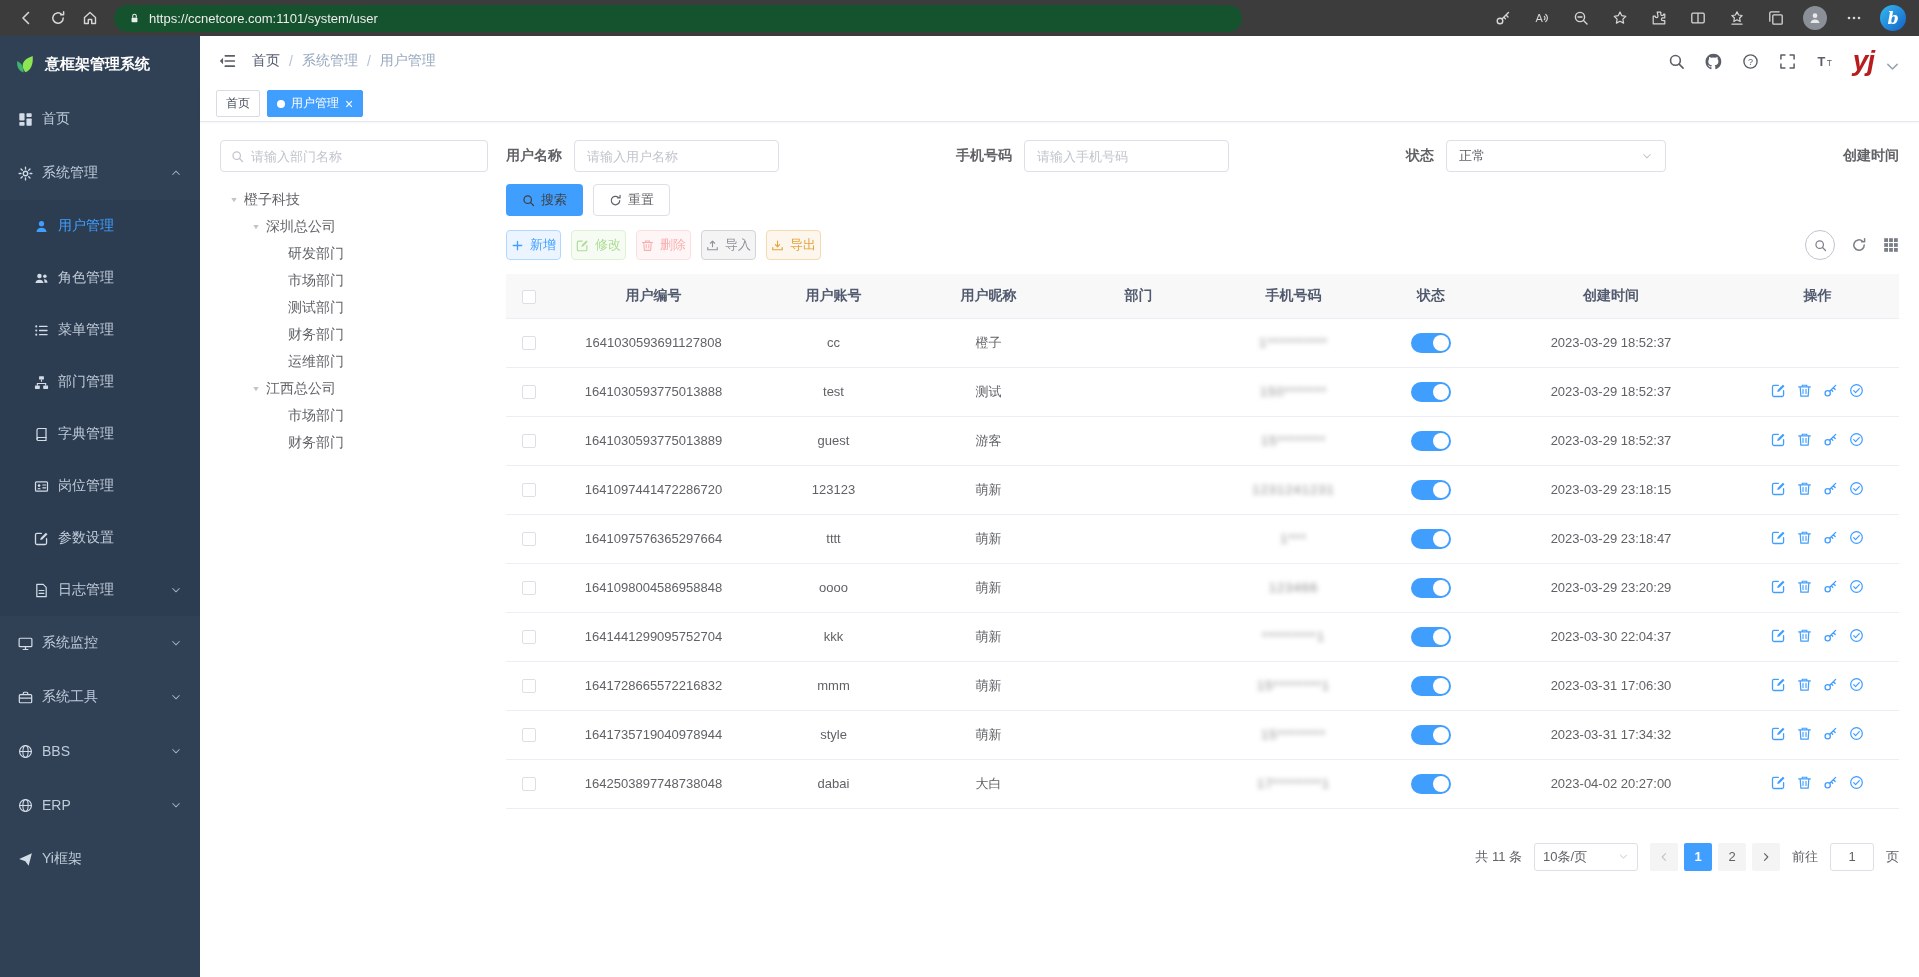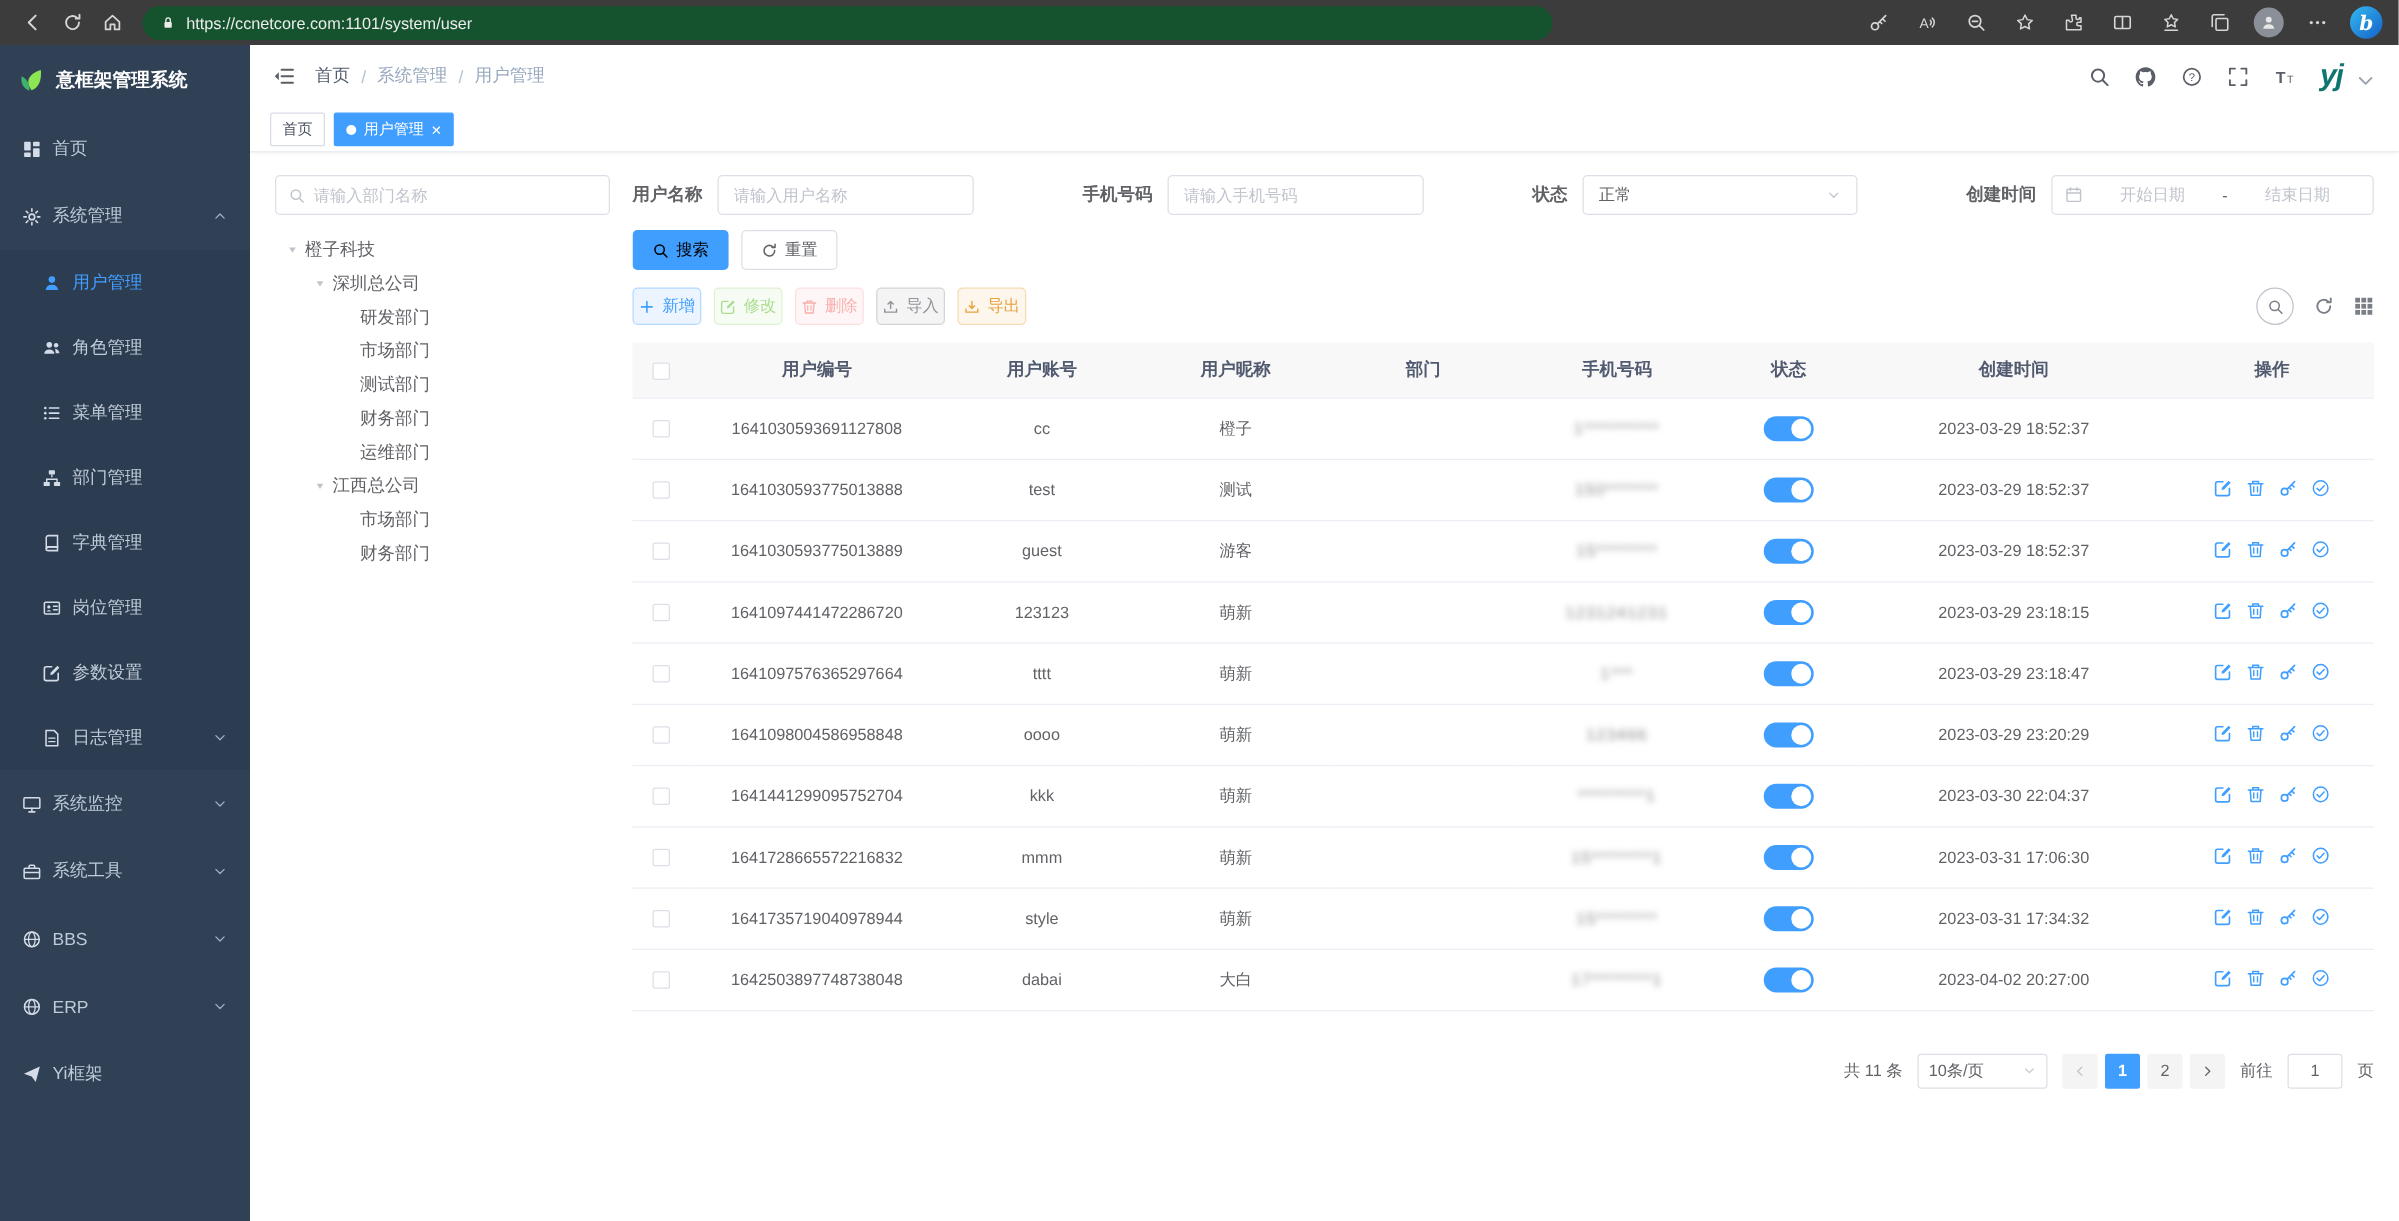--- a/index.html
+++ b/index.html
@@ -38,21 +38,21 @@
   .topbar{height:50px;display:flex;align-items:center;padding:0 18px;background:#fff}
   .hamburger{color:#5a5e66;margin-right:16px;cursor:pointer}
   .hamburger svg{width:18px;height:18px}
   .breadcrumb{display:flex;align-items:center;gap:9px;font-size:14px}
   .crumb{color:#97a8be;cursor:pointer}
   .crumb.first{color:#515a6e}
   .crumb-sep{color:#b6c2d2}
   .topbar-right{margin-left:auto;display:flex;align-items:center;gap:20px;color:#5a5e66}
   .topbar-right .icon{cursor:pointer}
   .topbar-right .icon svg{width:17px;height:17px}
-  .yj-logo{color:#0f766e;font-weight:bold;font-style:italic;font-size:24px;letter-spacing:-1px;line-height:1;cursor:pointer}
+  .yj-logo{color:#b91c1c;font-weight:bold;font-style:italic;font-size:28px;letter-spacing:-1px;line-height:1;cursor:pointer}
   .yj-caret{color:#9aa3ad;align-self:flex-end;margin-left:-10px;cursor:pointer}
   .yj-caret svg{width:11px;height:11px}
 
   .tags-bar{height:36px;display:flex;align-items:center;gap:7px;padding:0 16px;border-bottom:1px solid #e4e7ed;box-shadow:0 1px 3px rgba(0,0,0,.04)}
   .tag{height:27px;display:inline-flex;align-items:center;gap:6px;padding:0 9px;border:1px solid #d8dce5;background:#fff;color:#495060;font-size:12px;cursor:pointer;border-radius:2px}
   .tag.active{background:#409eff;border-color:#409eff;color:#fff}
   .tag .dot{width:8px;height:8px;border-radius:50%;background:#fff;display:inline-block}
   .tag .close{font-size:14px;line-height:1}
 
   
@@ -80,21 +80,21 @@
   .select-box .icon svg{width:12px;height:12px}
   .date-range{width:258px;height:32px;border:1px solid #dcdfe6;border-radius:4px;display:flex;align-items:center;gap:6px;padding:0 10px;font-size:13px;background:#fff;cursor:pointer}
   .date-range .icon{color:#c0c4cc}
   .date-range .icon svg{width:14px;height:14px}
   .date-range .ph{color:#c0c4cc;flex:1;text-align:center;white-space:nowrap}
   .date-range .sep{color:#606266}
 
   .btn-row{margin-top:12px;display:flex;gap:10px}
   .btn{height:32px;border-radius:4px;display:inline-flex;align-items:center;gap:6px;padding:0 15px;font-size:13px;cursor:pointer;border:1px solid transparent;font-family:inherit;white-space:nowrap}
   .btn svg{width:13px;height:13px}
-  .btn-primary{background:#409eff;color:#000000}
+  .btn-primary{background:#409eff;color:#404040}
   .btn-default{background:#fff;border-color:#dcdfe6;color:#606266}
   .action-row{margin-top:14px;display:flex;gap:10px;align-items:center}
   .action-row .btn{height:30px;padding:0 4px}
   .btn-plain-primary{background:#ecf5ff;color:#409eff;border-color:#b3d8ff}
   .btn-plain-success{background:#f0f9eb;color:#67c23a;border-color:#c2e7b0}
   .btn-plain-danger{background:#fef0f0;color:#f56c6c;border-color:#fbc4c4}
   .btn-plain-info{background:#f4f4f5;color:#909399;border-color:#d3d4d6}
   .btn-plain-warning{background:#fdf6ec;color:#e6a23c;border-color:#f5dab1}
   .is-disabled{opacity:.55;cursor:not-allowed}
   .right-tools{margin-left:auto;display:flex;gap:16px;align-items:center;color:#7a7f87}
@@ -570,31 +570,20 @@
               <span>正常</span>
               <span class="icon">
                   <svg viewBox="0 0 16 16">
                     <path d="M3.6 6l4.4 4.4L12.4 6" fill="none" stroke="currentColor" stroke-width="1.4" stroke-linecap="round" stroke-linejoin="round"></path>
                   </svg>
                 </span>
             </div>
           </div>
           <div class="field">
             <label>创建时间</label>
-            <div class="date-range">
-              <span class="icon">
-                  <svg viewBox="0 0 16 16">
-                    <rect x="1.8" y="2.8" width="12.4" height="11" rx="1" fill="none" stroke="currentColor" stroke-width="1.3"></rect>
-                    <path d="M1.8 6.2h12.4M5 1.4v2.6M11 1.4v2.6" stroke="currentColor" stroke-width="1.3" stroke-linecap="round"></path>
-                  </svg>
-                </span>
-              <span class="ph">开始日期</span>
-              <span class="sep">-</span>
-              <span class="ph">结束日期</span>
-            </div>
           </div>
         </div>
 
         <div class="btn-row">
           <button class="btn btn-primary">
             <span class="icon">
                 <svg viewBox="0 0 16 16">
                   <circle cx="7" cy="7" r="4.6" fill="none" stroke="currentColor" stroke-width="1.5"></circle>
                   <path d="M10.5 10.5L14.2 14.2" stroke="currentColor" stroke-width="1.5" stroke-linecap="round"></path>
                 </svg>

